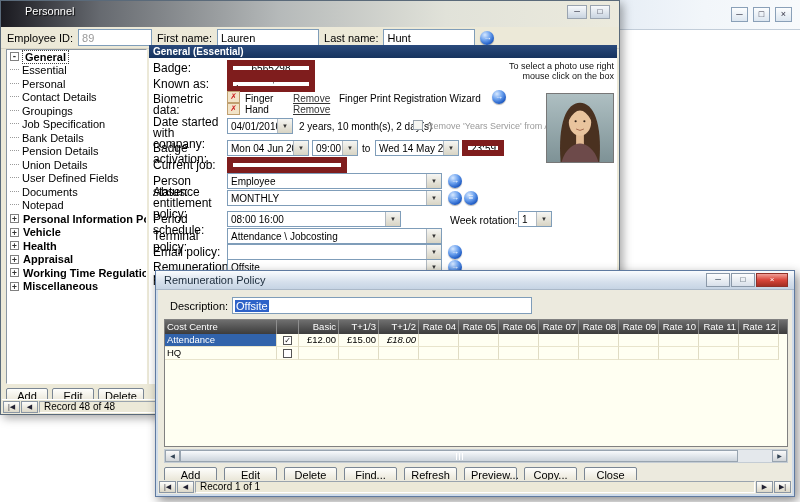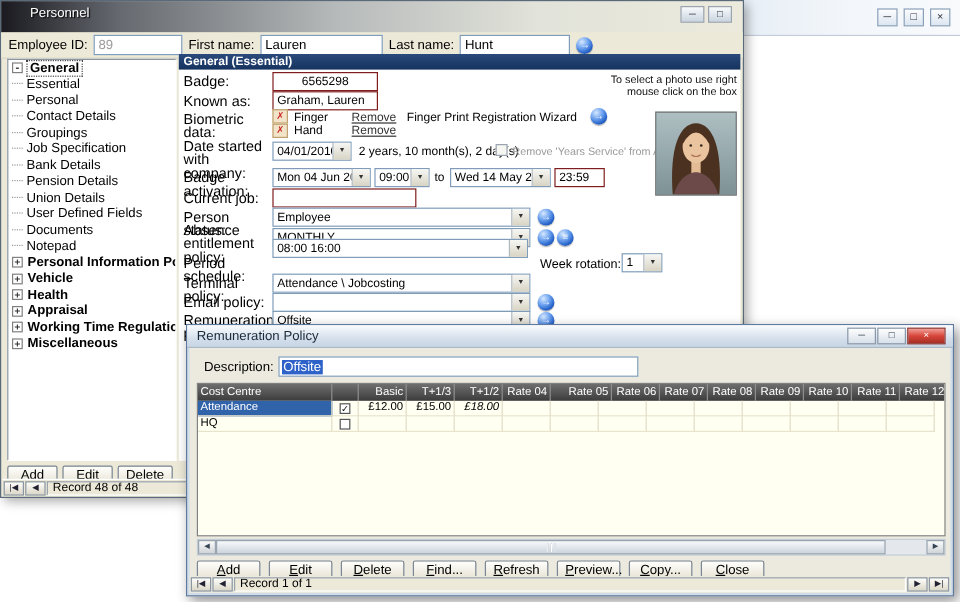--- a/index.html
+++ b/index.html
@@ -42,21 +42,21 @@
 .pbtns{position:absolute;left:5px;top:387px;display:flex;gap:4px}
 .btn{min-width:42px;height:16px;background:linear-gradient(#fefefc,#e7e3d3);border:1px solid #7a8694;border-radius:2px;font-size:11px;font-family:inherit;padding:0 6px;line-height:13px;cursor:default}
 .pstatus{position:absolute;left:1px;bottom:1px;width:617px;height:14px;background:#ece9d8;border-top:1px solid #fff;display:flex;align-items:center;gap:1px;padding:0 1px}
 .navb{width:17px;height:12px;background:linear-gradient(#fdfdfb,#dcd8c8);border:1px solid #8a96a4;font-size:7px;line-height:10px;text-align:center;color:#223;flex:none}
 .stext{flex:1;height:12px;border:1px solid #9aa4ae;border-bottom-color:#fff;border-right-color:#fff;background:#ece9d8;font-size:10px;padding:0 4px;line-height:10px;overflow:hidden}
 
 
 .main{position:absolute;left:148px;top:44px;width:468px;height:339px;background:#fff}
 .sechead{position:absolute;left:0;top:0;width:468px;height:13px;background:linear-gradient(#2a4a7c,var(--section-header,#16335e));color:#fff;font-weight:bold;font-size:10px;padding:0 4px;line-height:13px}
 .flabel{position:absolute;left:4px;font-size:12px;width:74px;line-height:11px}
-.tbx{position:absolute;height:16px;border:1px solid #7f1d1d;background:#fff;font-size:10px;display:flex;align-items:center;padding:0 3px;overflow:hidden}
+.tbx{position:absolute;height:16px;border:6px solid #7f1d1d;background:#fff;font-size:10px;display:flex;align-items:center;padding:0 3px;overflow:hidden}
 .dd{position:absolute;height:16px;border:1px solid #7f9db9;background:#fff;display:flex;align-items:center;font-size:10px}
 .dd .val{flex:1;padding:0 3px;white-space:nowrap;overflow:hidden}
 .dd .arr{width:15px;height:14px;background:linear-gradient(#f6f6f3,#d8d4c4);border-left:1px solid #b0b8c0;font-size:6px;display:flex;align-items:center;justify-content:center;color:#333;flex:none}
 .sphere{position:absolute;width:14px;height:14px;border-radius:50%;
  background:radial-gradient(circle at 35% 28%,#d6e8ff,#6aa0ee 40%,var(--accent-sphere,#2561c8) 70%,#123d85);
  box-shadow:0 1px 1px rgba(0,0,0,.3);display:flex;align-items:center;justify-content:center;color:#fff;font-size:8px;line-height:1}
 .bio{position:absolute;width:13px;height:12px;background:#f2e4c8;border:1px solid #c0a070;font-size:8px;color:#cc2222;display:flex;align-items:center;justify-content:center;line-height:1}
 .rlink{position:absolute;font-size:10px;color:#333;text-decoration:underline;cursor:pointer}
 .ftext{position:absolute;font-size:10px;white-space:nowrap}
 .cbx{position:absolute;width:10px;height:10px;border:1px solid #9aa4ae;background:#f6f6f2}
@@ -244,21 +244,21 @@
 
     <div class="flabel" style="top:142px">Absence entitlement policy:</div>
     <div class="dd" style="left:78px;top:145px;width:215px">
       <span class="val">MONTHLY</span>
         <span class="arr">▼</span>
     </div>
     <span class="sphere" style="left:299px;top:146px">→</span>
     <span class="sphere" style="left:315px;top:146px">≡</span>
 
     <div class="flabel" style="top:169px">Period schedule:</div>
-    <div class="dd" style="left:78px;top:154px;width:213px">
+    <div class="dd" style="left:78px;top:166px;width:174px">
       <span class="val">08:00 16:00</span>
         <span class="arr">▼</span>
     </div>
     <div class="ftext" style="left:301px;top:169px;font-size:10.5px">Week rotation:</div>
     <div class="dd" style="left:369px;top:166px;width:34px">
       <span class="val">1</span>
         <span class="arr">▼</span>
     </div>
 
     <div class="flabel" style="top:186px">Terminal policy:</div>
@@ -313,21 +313,21 @@
   </div>
 
   <div class="grid">
     <div class="ghead">
         <div class="gh" style="width: 112px;">Cost Centre</div>
         <div class="gh" style="width: 22px;"></div>
         <div class="gh num" style="width: 40px;">Basic</div>
         <div class="gh num" style="width: 40px;">T+1/3</div>
         <div class="gh num" style="width: 40px;">T+1/2</div>
         <div class="gh num" style="width: 40px;">Rate 04</div>
-        <div class="gh num" style="width: 40px; margin-left: 11px;">Rate 05</div>
+        <div class="gh num" style="width: 40px;">Rate 05</div>
         <div class="gh num" style="width: 40px;">Rate 06</div>
         <div class="gh num" style="width: 40px;">Rate 07</div>
         <div class="gh num" style="width: 40px;">Rate 08</div>
         <div class="gh num" style="width: 40px;">Rate 09</div>
         <div class="gh num" style="width: 40px;">Rate 10</div>
         <div class="gh num" style="width: 40px;">Rate 11</div>
         <div class="gh num" style="width: 40px;">Rate 12</div>
         <div class="gh fill"></div>
       </div>
     <div>

